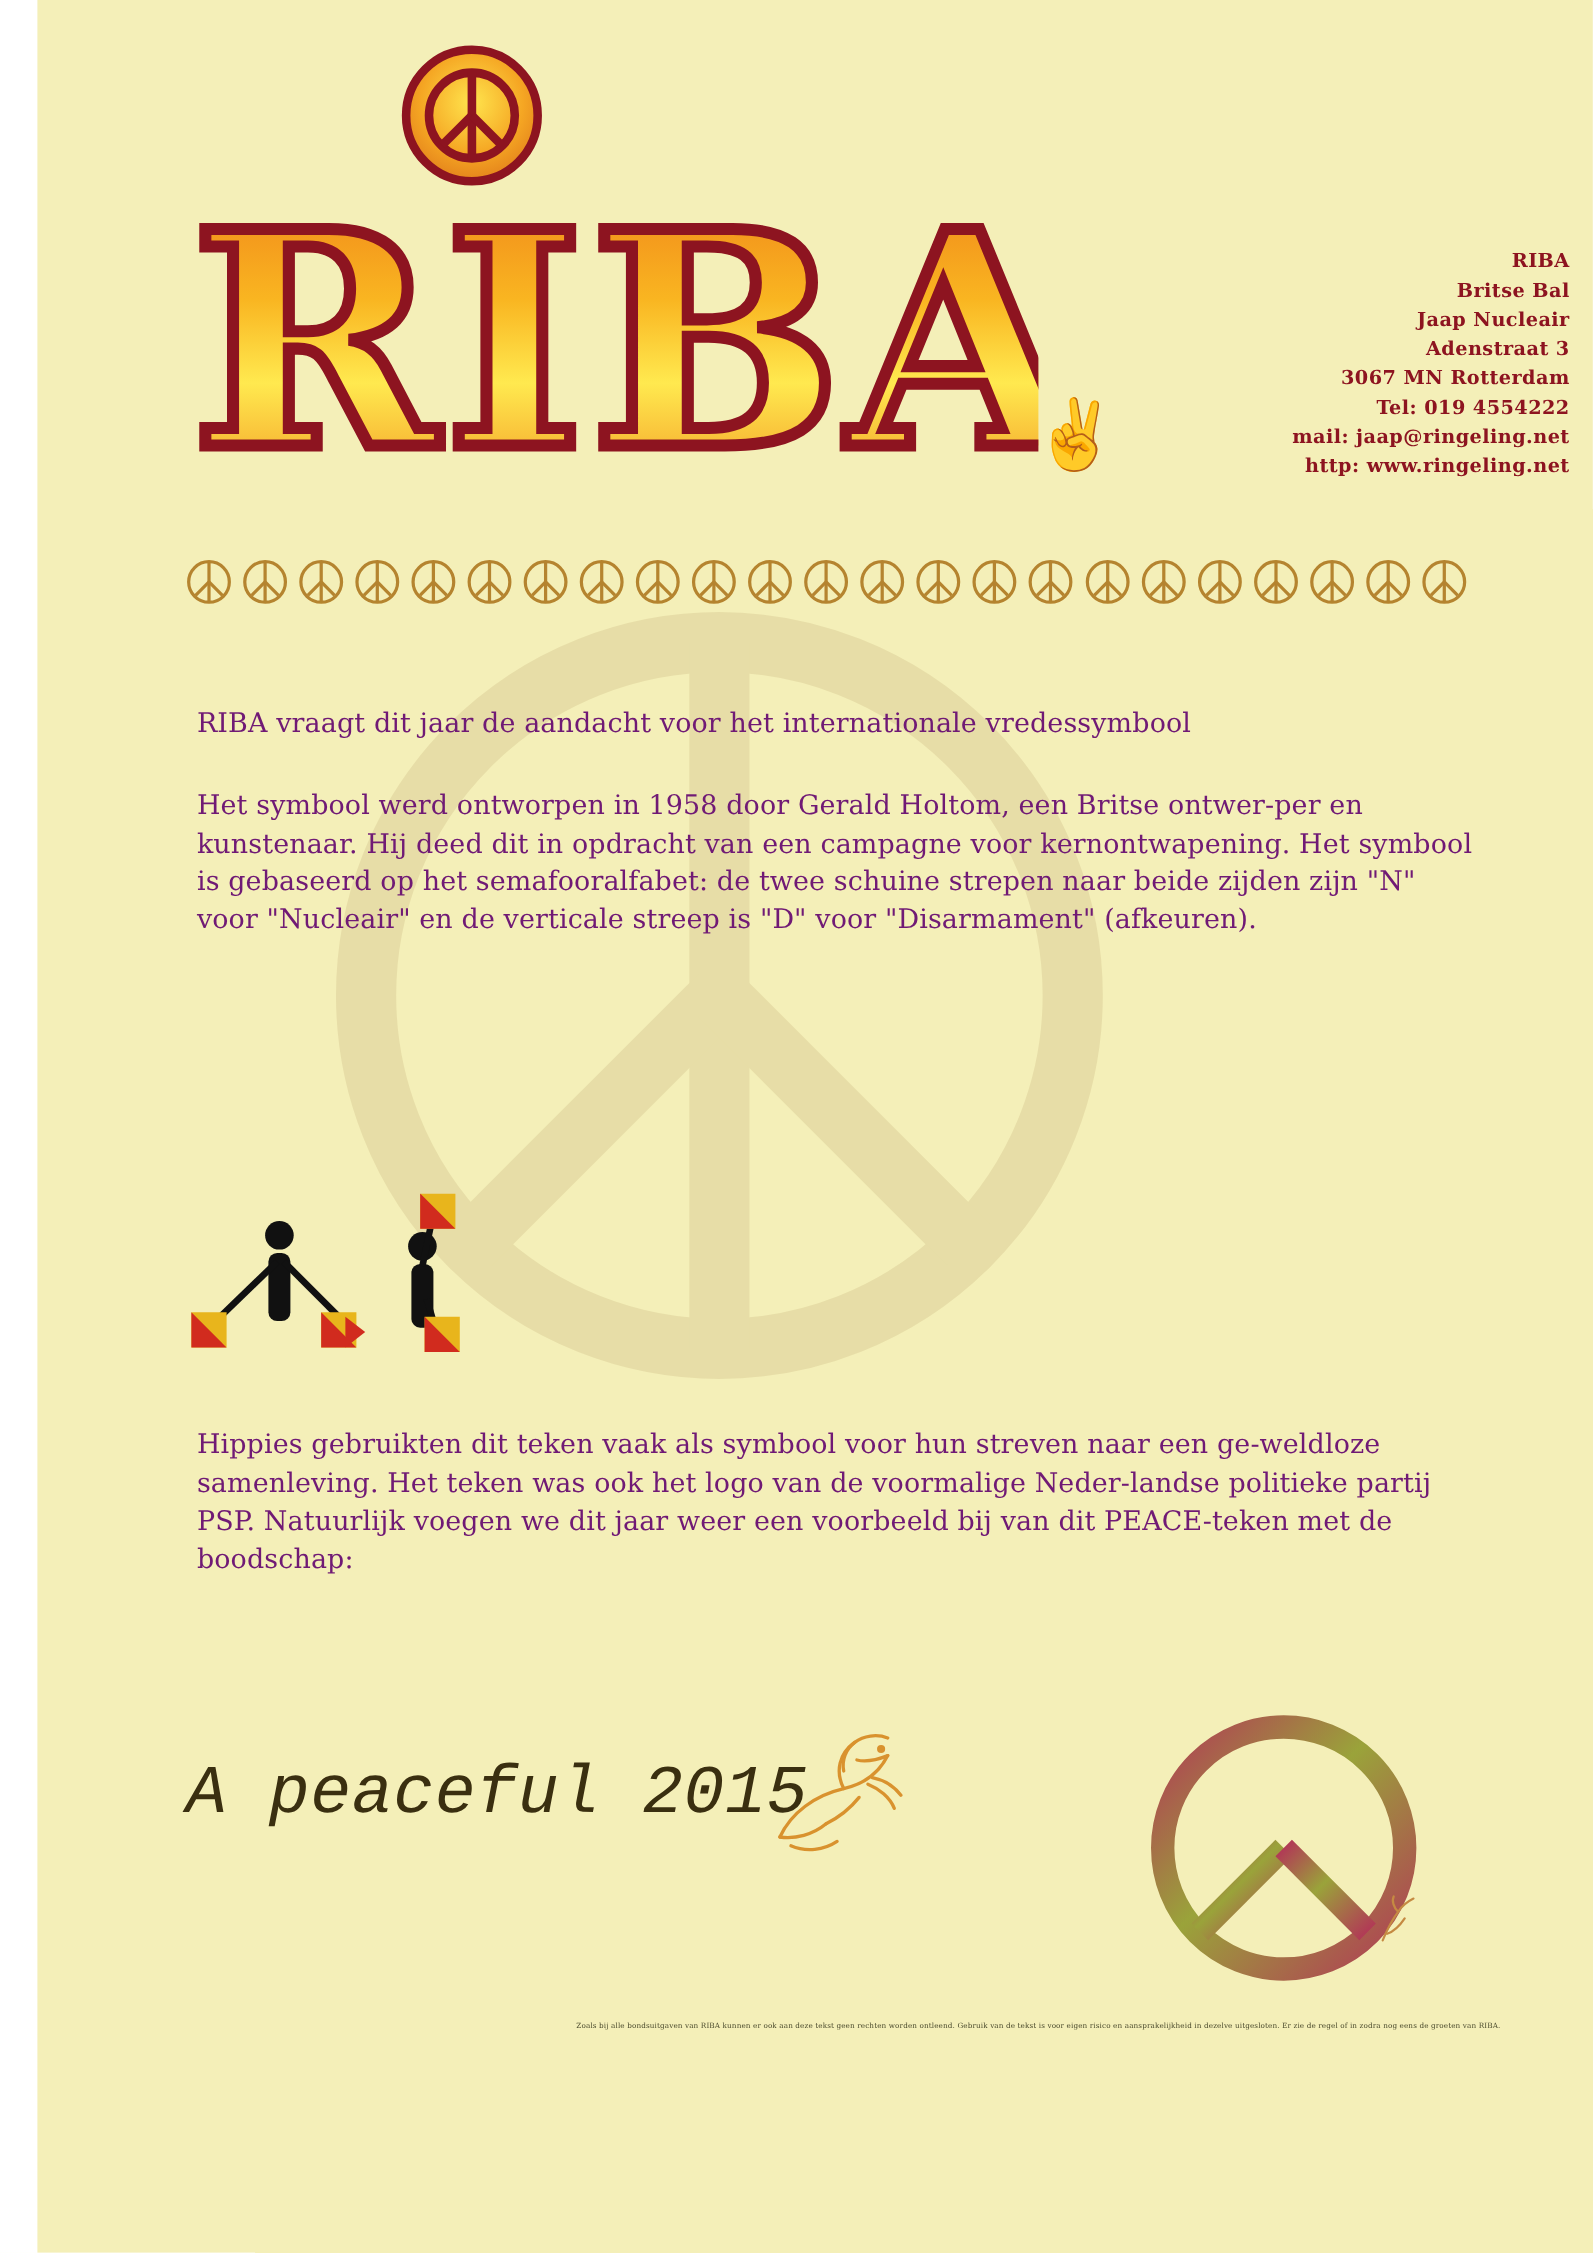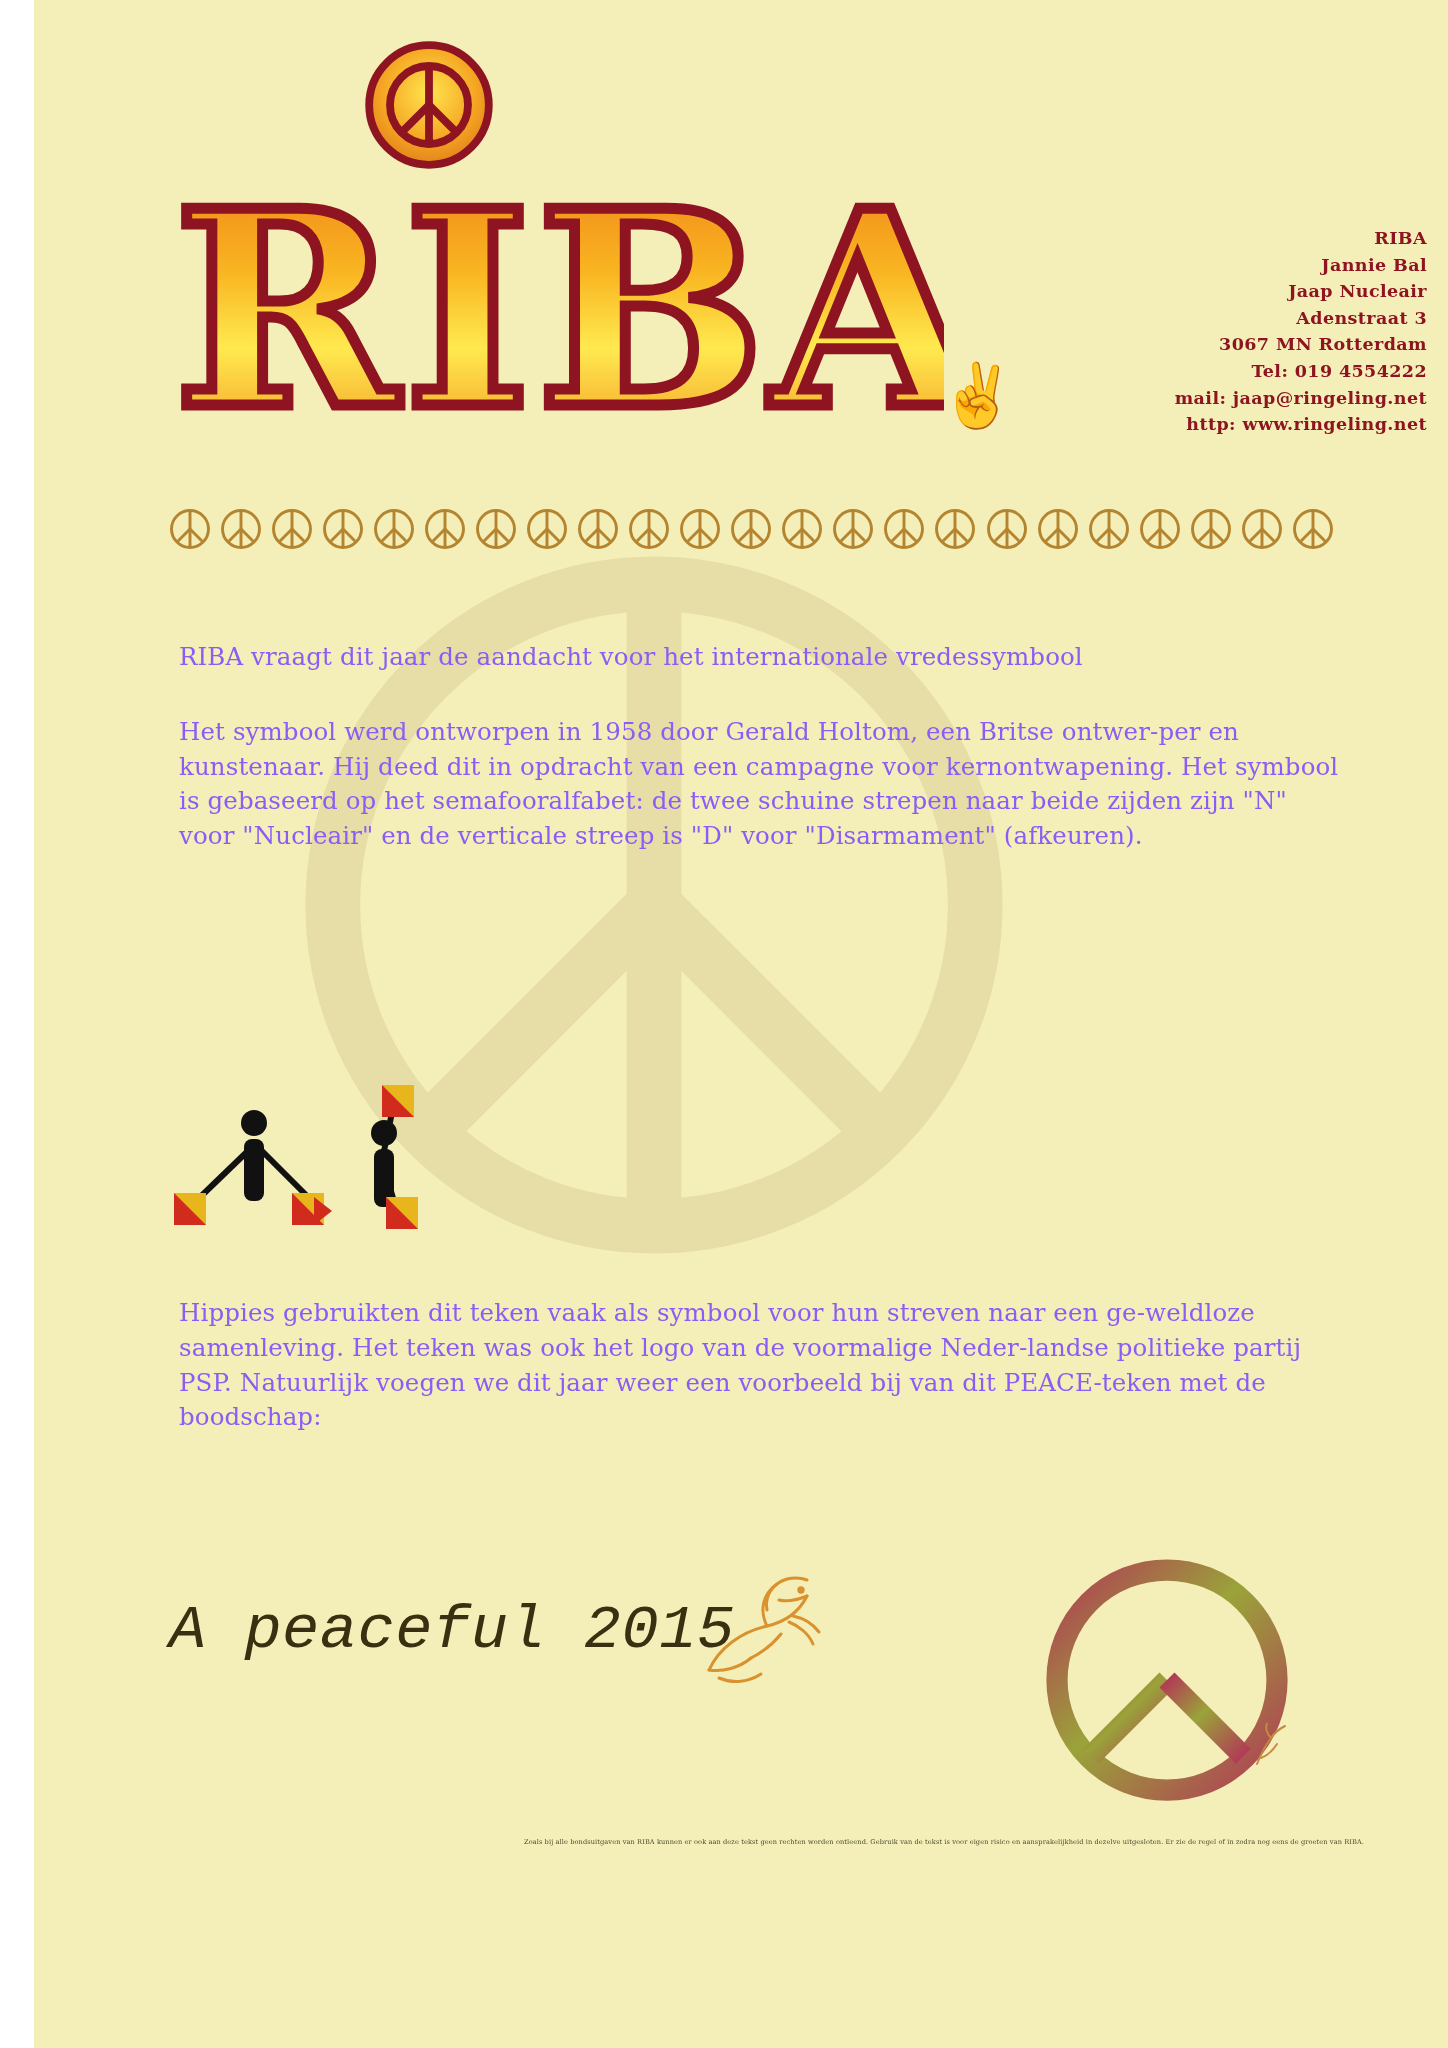--- a/index.html
+++ b/index.html
@@ -102,21 +102,21 @@
   .content {
     position: absolute;
     left: 145px;
     top: 640px;
     width: 1160px;
   }
   .para {
     font-family: "DejaVu Serif", serif;
     font-size: 24.5px;
     line-height: 1.42;
-    color: #8b5cf6;
+    color: #701a75;
     margin: 0 0 34px 0;
     letter-spacing: 0.1px;
   }
   .para.lead { margin-bottom: 40px; }
 
   
   .semaphore {
     position: absolute;
     left: 130px;
     top: 1085px;
@@ -225,21 +225,21 @@
         </linearGradient>
       </defs>
       <text x="10" y="235" font-size="270" fill="url(#ribaGrad)" stroke="#8d1420" stroke-width="11" letter-spacing="6">RIBA</text>
     </svg>
   </div>
 
   <div class="vhand">✌</div>
 
   <div class="addr">
     <div>RIBA</div>
-    <div>Jannie Bal</div>
+    <div>Britse Bal</div>
     <div>Jaap Nucleair</div>
     <div>Adenstraat 3</div>
     <div>3067 MN Rotterdam</div>
     <div>Tel:  019 4554222</div>
     <div>mail: jaap@ringeling.net</div>
     <div>http:  www.ringeling.net</div>
   </div>
 
   <div class="divider" id="divider-row">
       <svg viewBox="0 0 100 100" width="42" height="42">

